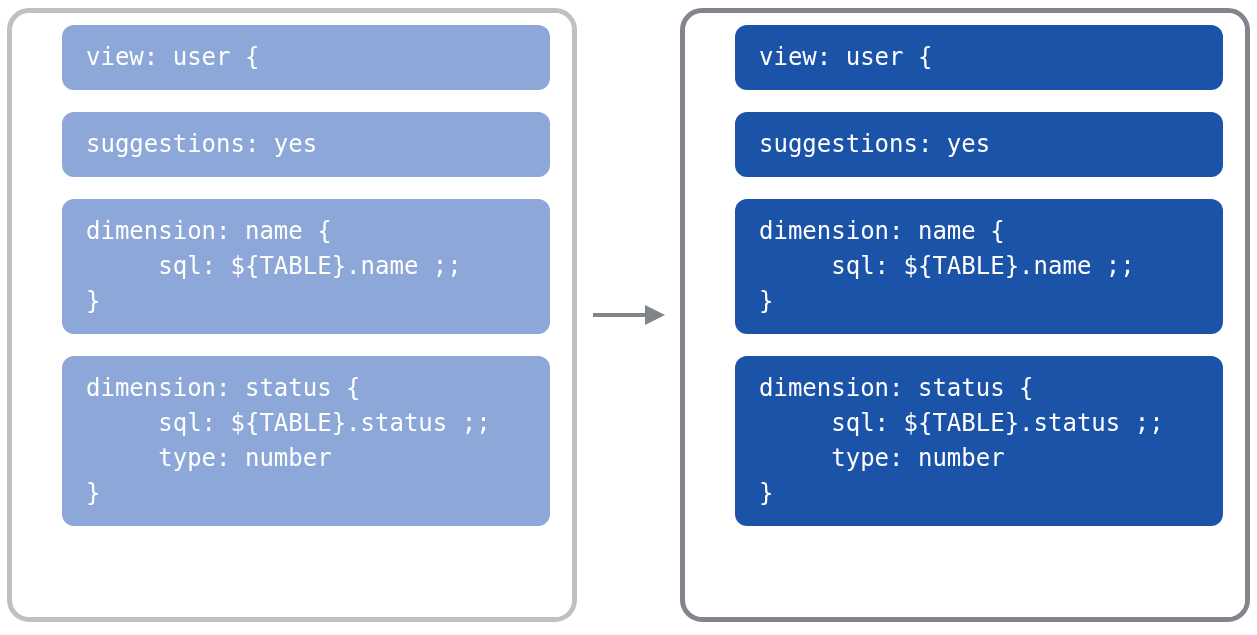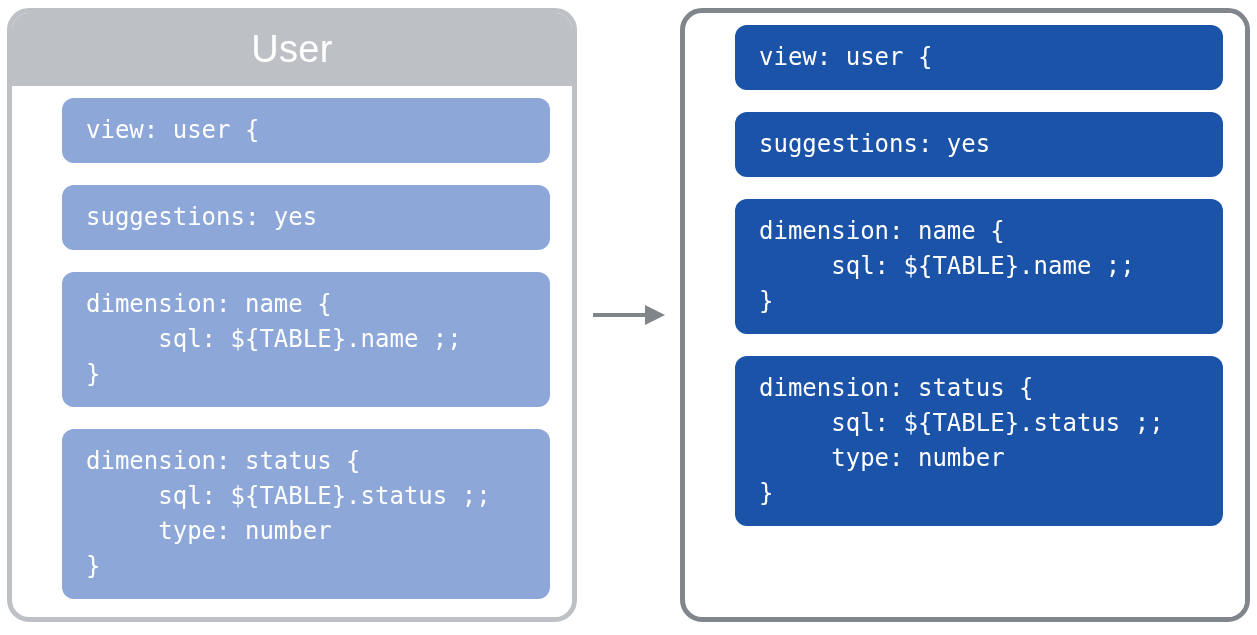--- a/index.html
+++ b/index.html
@@ -70,23 +70,20 @@
     justify-content: center;
   }
   .arrow-svg { display: block; }
 </style>
 </head>
 <body>
 
 <div class="canvas">
 
   <section class="panel panel-left">
-    <header class="panel-header">
-      <span>User</span>
-    </header>
     <div class="panel-body">
         <div class="code-block">view: user {</div>
         <div class="code-block">suggestions: yes</div>
         <div class="code-block">dimension: name {
      sql: ${TABLE}.name ;;
 }</div>
         <div class="code-block">dimension: status {
      sql: ${TABLE}.status ;;
      type: number
 }</div>

